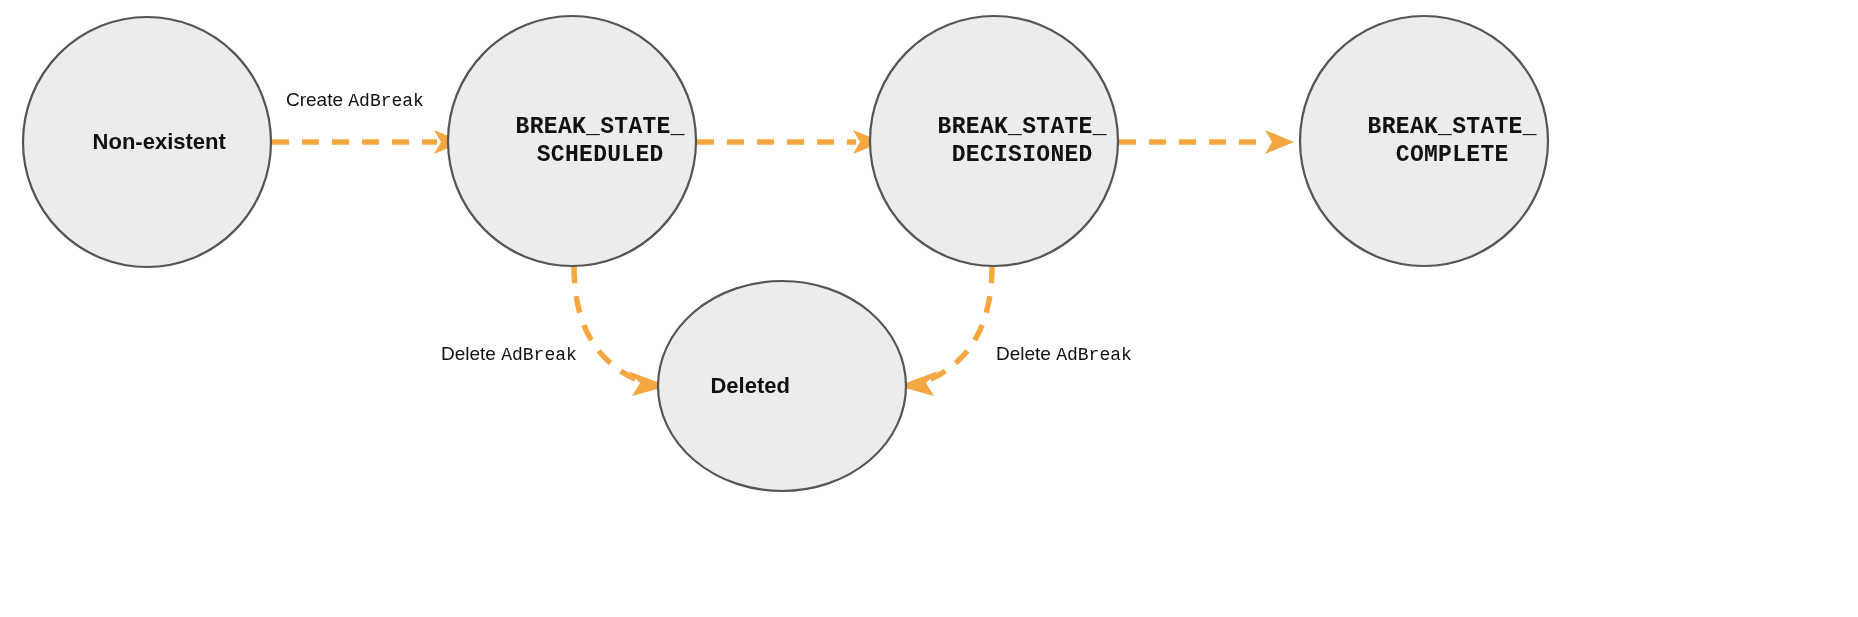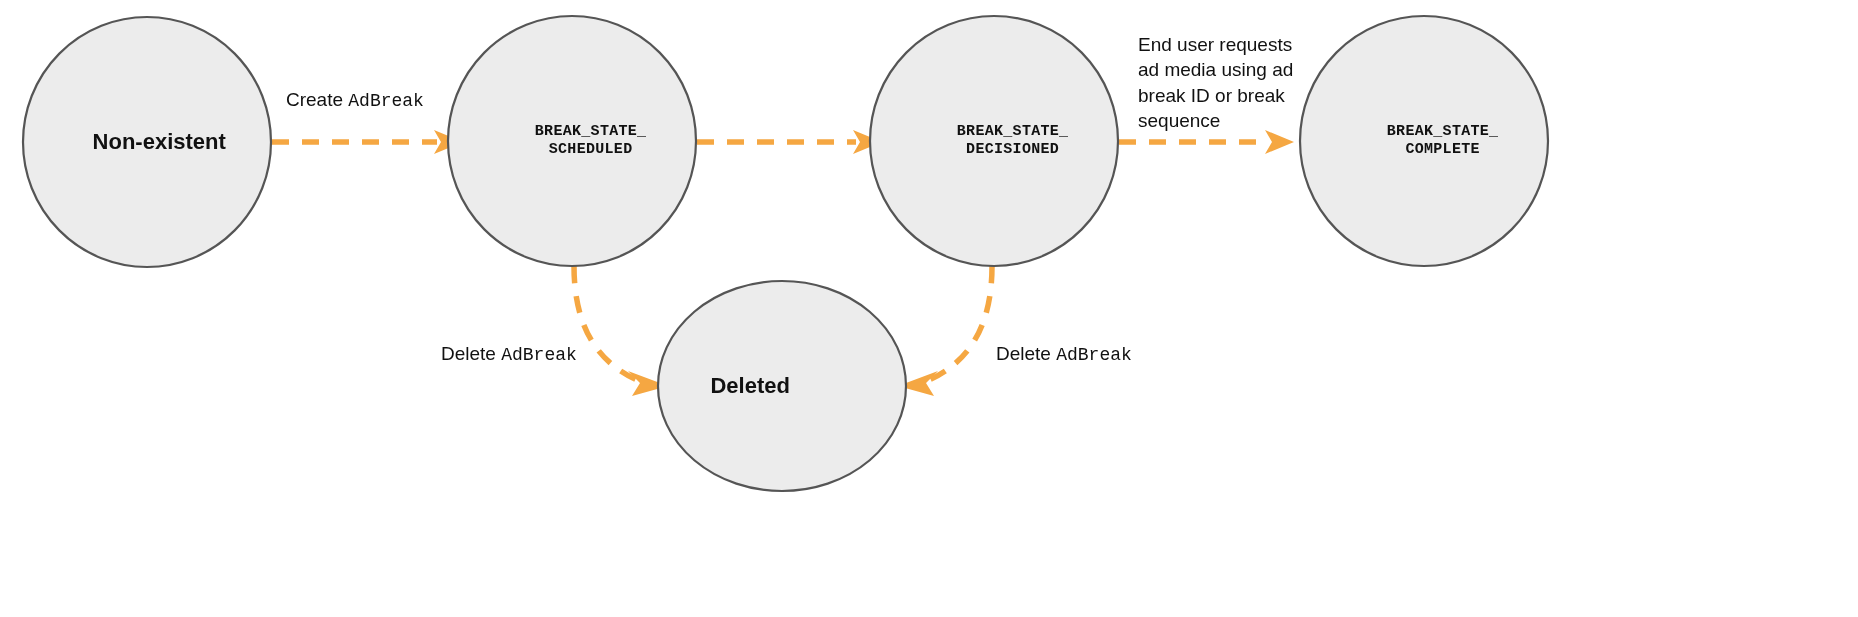--- a/index.html
+++ b/index.html
@@ -45,21 +45,21 @@
     transform: translate(-50%, -50%);
     text-align: center;
     color: #111111;
     font-weight: bold;
     white-space: pre;
     pointer-events: none;
     line-height: 1.24;
   }
   .node-label.mono {
     font-family: "Liberation Mono", monospace;
-    font-size: 15px;
+    font-size: 23px;
     letter-spacing: 0.3px;
   }
   .node-label.sans {
     font-family: "Liberation Sans", sans-serif;
     font-size: 22px;
   }
   .edge-label {
     position: absolute;
     color: #111111;
     font-size: 19px;
@@ -141,26 +141,20 @@
 
   <div class="node-label sans" style="left:738px; top:386px;">
     <span class="line">Deleted</span>
   </div>
 
   <div class="edge-label" style="left:286px; top:87px;">
     <span class="sans-part">Create </span><span class="mono-part">AdBreak</span>
   </div>
 
 
-  <div class="edge-label block" style="left:1138px; top:32px;">
-    <span class="line">End user requests</span>
-    <span class="line">ad media using ad</span>
-    <span class="line">break ID or break</span>
-    <span class="line">sequence</span>
-  </div>
 
   <div class="edge-label" style="left:441px; top:341px;">
     <span class="sans-part">Delete </span><span class="mono-part">AdBreak</span>
   </div>
 
   <div class="edge-label" style="left:996px; top:341px;">
     <span class="sans-part">Delete </span><span class="mono-part">AdBreak</span>
   </div>
 
 </div>

